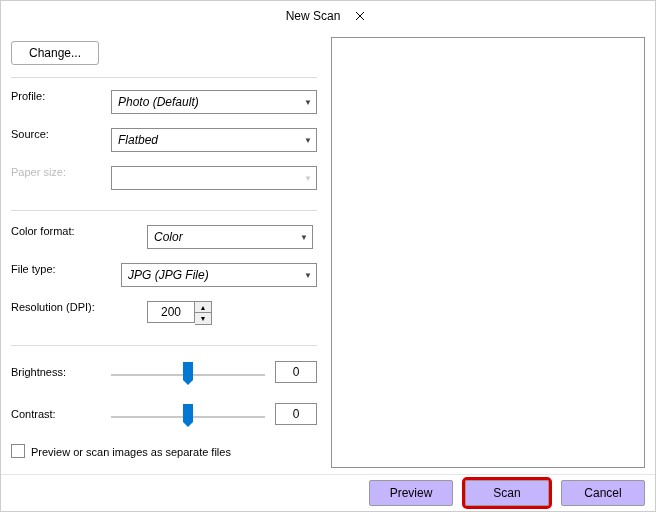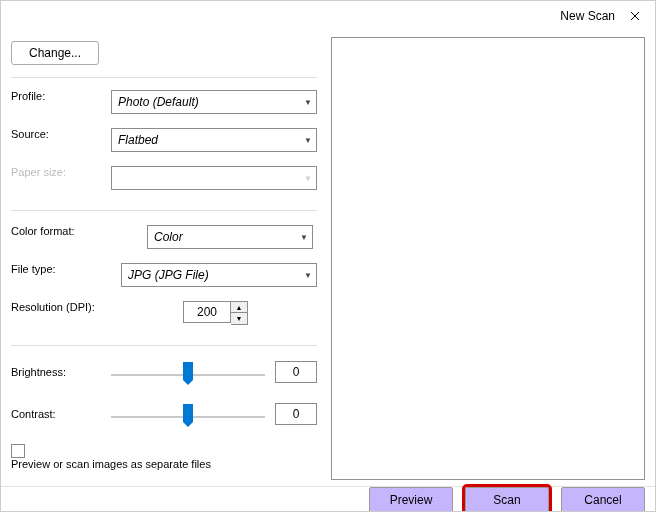--- a/index.html
+++ b/index.html
@@ -1,42 +1,42 @@
 <!DOCTYPE html>
 <html><head>
   <meta charset="utf-8">
   <style>
     * { box-sizing: border-box; margin: 0; padding: 0; font-family: "Segoe UI", Tahoma, sans-serif; }
     body { width: 656px; height: 512px; background: #fff; border: 1px solid #ccc; display: flex; flex-direction: column; overflow: hidden; }
-    .titlebar { display: flex; align-items: center; justify-content: flex-end; height: 30px; padding-left: 10px; padding-right: 0; font-size: 12px; }
+    .titlebar { display: flex; align-items: center; justify-content: center; height: 30px; padding-left: 10px; padding-right: 0; font-size: 12px; }
     .close-btn { width: 40px; height: 30px; display: flex; align-items: center; justify-content: center; cursor: pointer; font-size: 14px; }
     .content { flex: 1; display: flex; }
     .left-panel { width: 328px; padding: 10px 12px 10px 10px; display: flex; flex-direction: column; font-size: 11px; color: #000; }
     .scanner-row { display: flex; align-items: center; justify-content: space-between; margin-bottom: 8px; }
     .scanner-label { font-weight: 600; }
     .change-btn { height: 24px; min-width: 88px; font-size: 12px; background: #fff; border: 1px solid #aaa; border-radius: 3px; cursor: pointer; text-align: center; }
     .divider { height: 1px; background: #ddd; margin: 4px 0 12px 0; }
     .divider2 { height: 1px; background: #ddd; margin: 6px 0 14px 0; }
     .field-row { display: flex; margin-bottom: 14px; }
     .field-label { width: 100px; color: #000; }
     .field-label.disabled { color: #bbb; }
     .select-disabled { background: #f6f6f6; border: 1px solid #d8d8d8; color: #bbb; }
-    .spin-wrap { display: flex; margin-left: 36px; }
+    .spin-wrap { display: flex; }
     .spin-input { width: 48px; height: 22px; border: 1px solid #8c8c8c; text-align: center; font-size: 12px; }
     .spin-btns { display: flex; flex-direction: column; border: 1px solid #8c8c8c; border-left: none; }
     .spin-btn { width: 16px; height: 11px; font-size: 7px; display: flex; align-items: center; justify-content: center; background: #f0f0f0; cursor: pointer; }
     .spin-btn:first-child { border-bottom: 1px solid #8c8c8c; }
     .slider-row { display: flex; align-items: center; margin-bottom: 18px; }
     .slider-label { width: 100px; }
     .slider-track { flex: 1; position: relative; height: 24px; margin-right: 10px; }
     .track-line { position: absolute; top: 14px; left: 0; right: 0; height: 2px; background: #c8c8c8; }
     .thumb { position: absolute; top: 2px; left: 50%; transform: translateX(-50%); width: 10px; height: 18px; background: #0078d4; }
     .thumb::after { content: ""; position: absolute; bottom: -5px; left: 0; width: 0; height: 0; border-left: 5px solid transparent; border-right: 5px solid transparent; border-top: 5px solid #0078d4; }
     .slider-val { width: 42px; height: 22px; border: 1px solid #8c8c8c; text-align: center; font-size: 12px; }
-    .chk-row { display: flex; align-items: flex-start; margin-top: auto; margin-bottom: 6px; flex-direction: column; }
+    .chk-row { display: flex; align-items: flex-end; margin-top: auto; margin-bottom: 6px; }
     .chk { width: 14px; height: 14px; border: 1px solid #888; margin-right: 6px; background: #fff; }
     .preview-area { flex: 1; margin: 6px 10px 6px 2px; border: 1px solid #929292; background: #fff; }
     .footer { display: flex; align-items: center; justify-content: flex-end; height: 42px; padding: 0 10px; border-top: 1px solid #e5e5e5; gap: 12px; }
     .footer-btn { min-width: 84px; height: 26px; font-size: 12px; background: #c4b5fd; border: 1px solid #9a9a9a; border-radius: 2px; cursor: pointer; }
     .footer-btn.highlight { outline: 3px solid #d40000; outline-offset: 0; }
     .select-like { flex:1; height:24px; border:1px solid #8c8c8c; background:#fff; font-size:12px; display:flex; align-items:center; justify-content:space-between; padding:0 4px 0 6px; cursor:pointer;font-style:italic; }
     .chev { font-size: 8px; color:#444; }
   </style>
 </head>
 <body>

